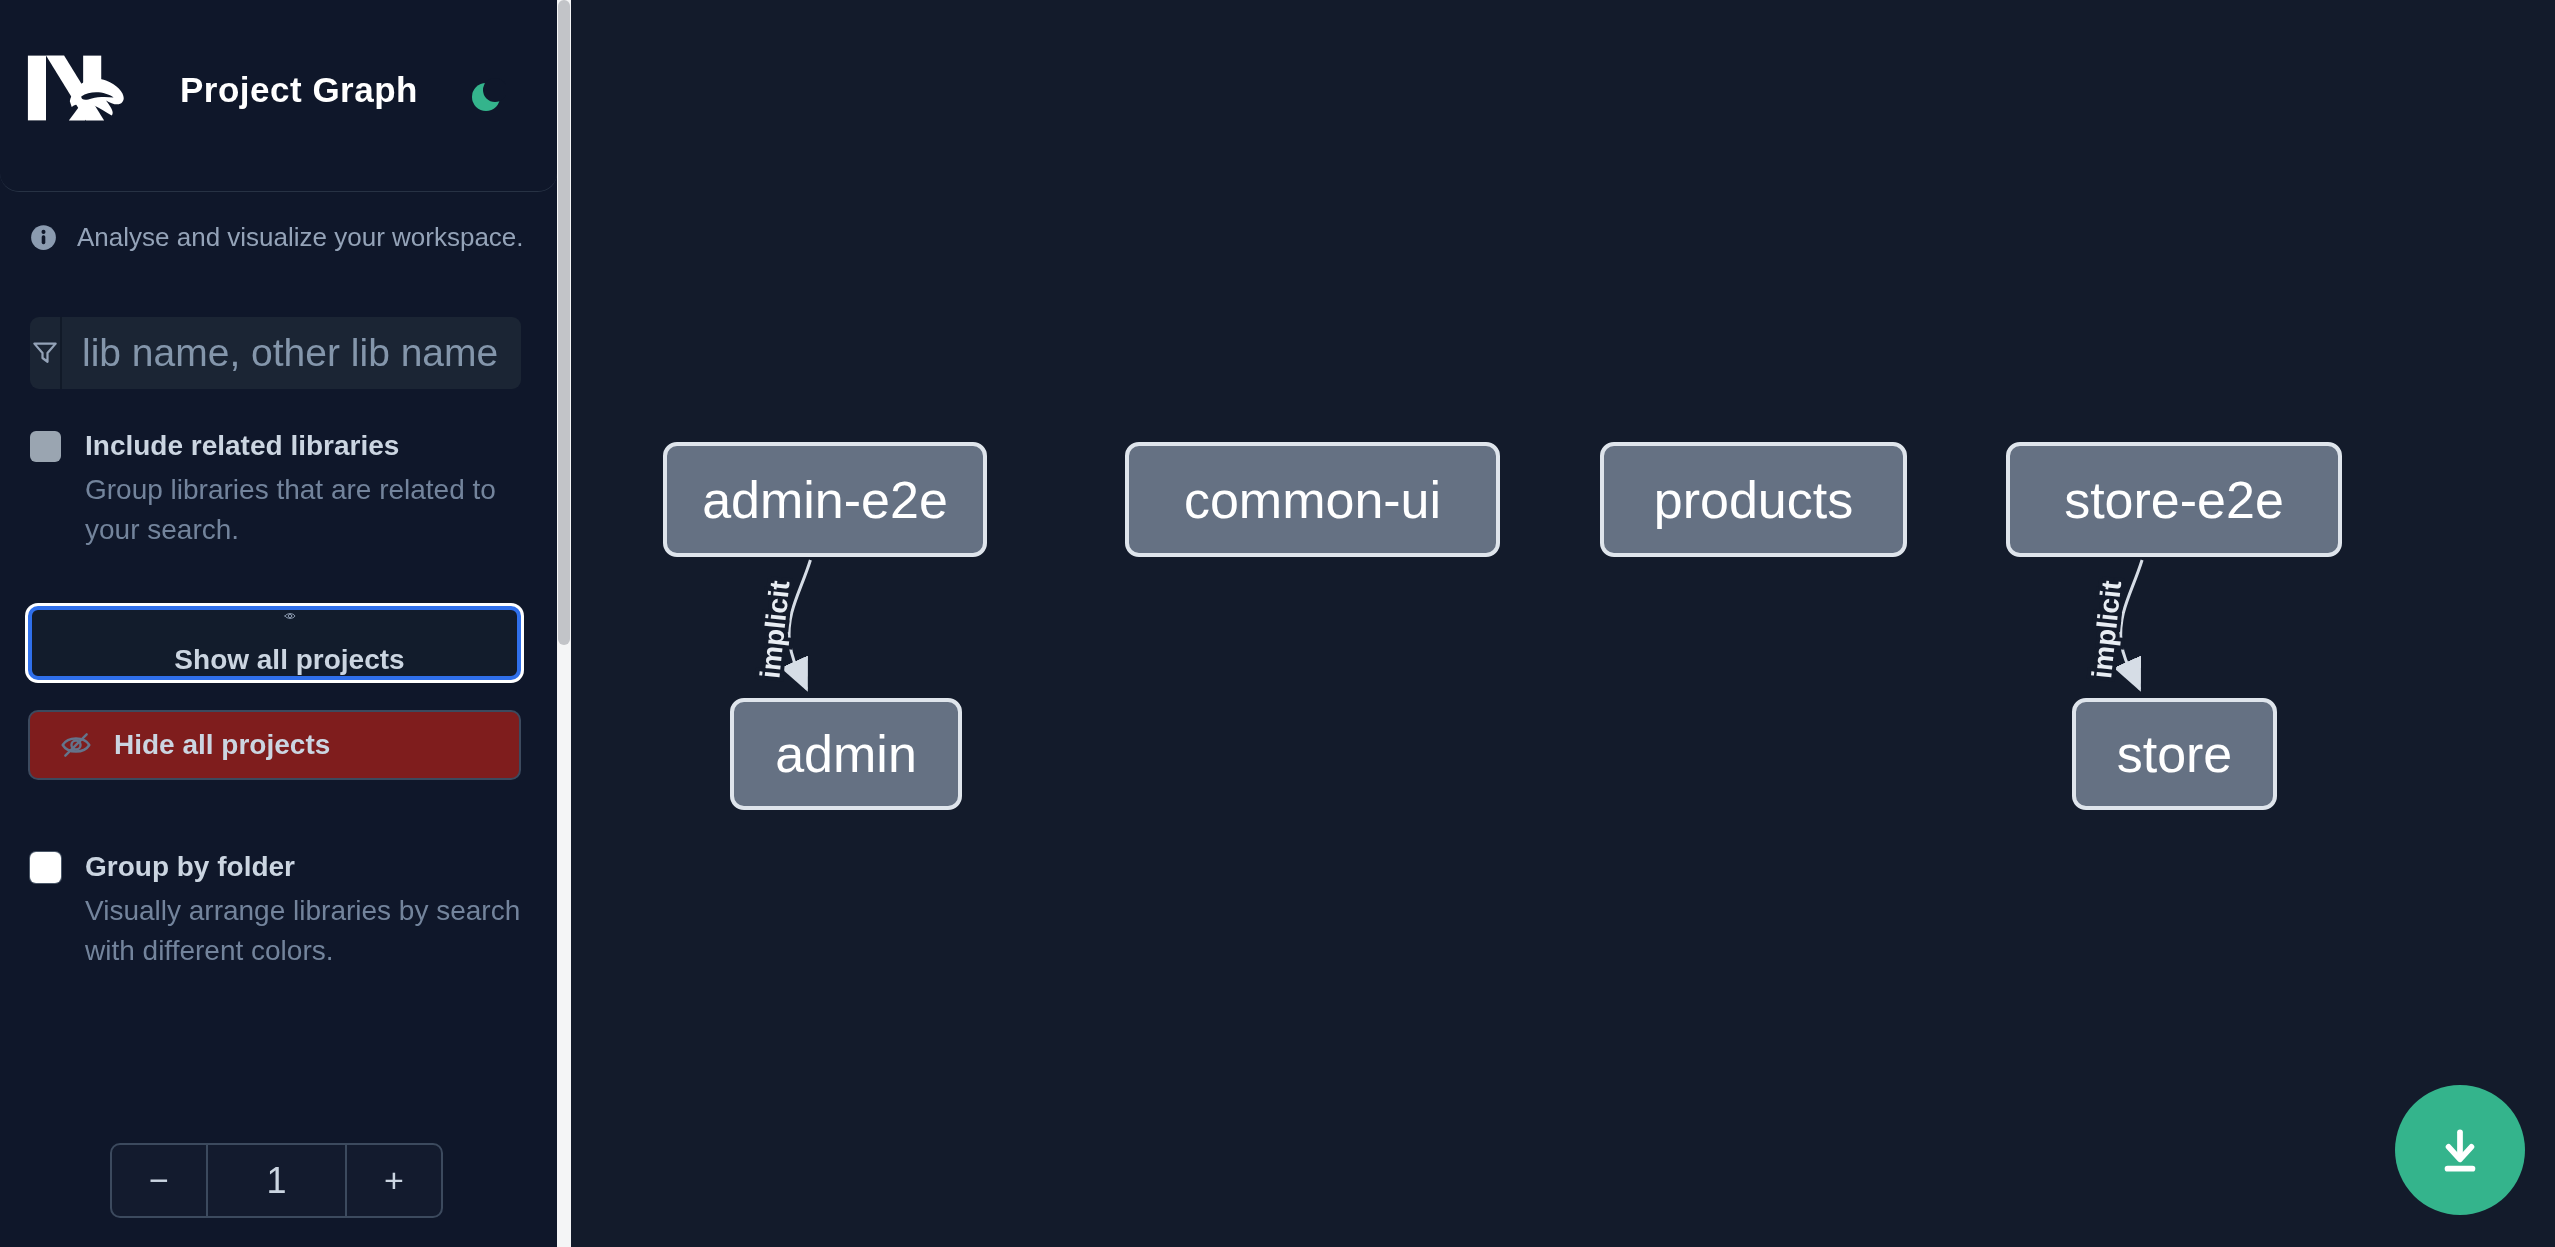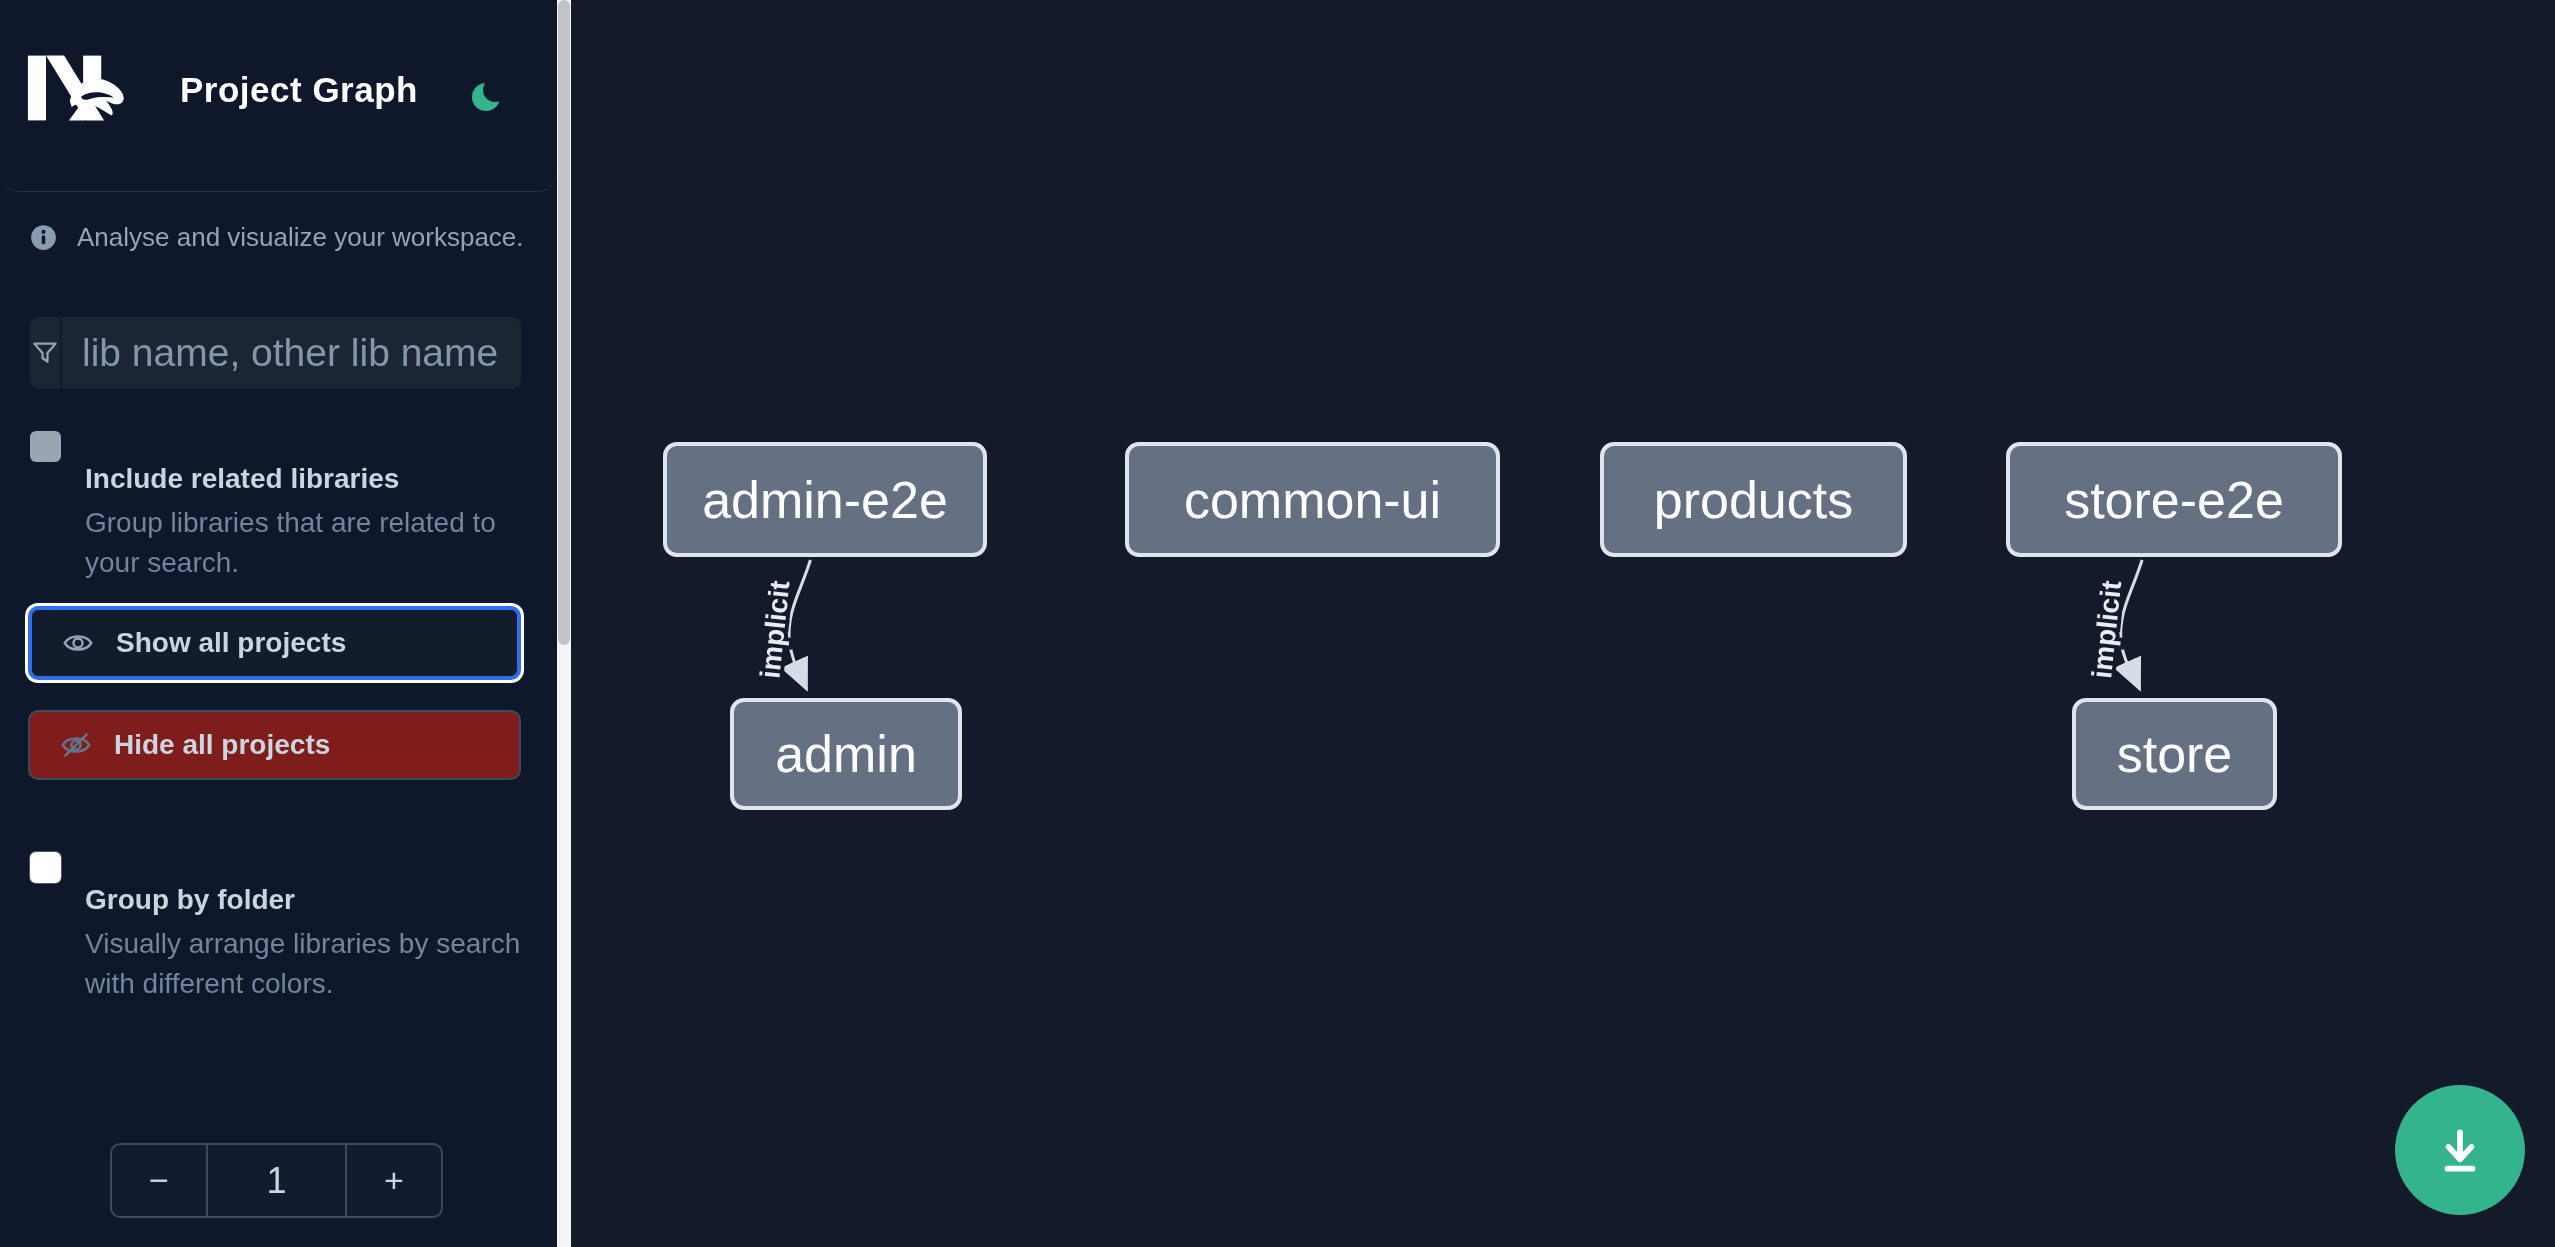--- a/index.html
+++ b/index.html
@@ -36,21 +36,21 @@
   .search input::placeholder { color:#8496ab; opacity:1; }
 
   .cb-row { position:absolute; left:30px; width:495px; }
   .cb-box { position:absolute; left:0; top:2px; width:31px; height:31px; border-radius:6px;
             background:#9aa5b1; display:flex; align-items:center; justify-content:center; }
   .cb-box.white { background:#ffffff; box-shadow:0 0 0 1px #4b5869; }
   .cb-box .check { display:none; }
   .cb-box.checked { background:#34b48c; }
   .cb-box.checked .check { display:block; }
   .cb-text { margin-left:55px; }
-  .cb-label { color:#cbd5e1; font-size:28px; font-weight:600; line-height:34px;margin-top:33px; }
+  .cb-label { color:#cbd5e1; font-size:28px; font-weight:600; line-height:34px; }
   .cb-desc { color:#73849c; font-size:28px; line-height:40px; margin-top:7px; width:440px; }
 
   .sb-button { position:absolute; left:28px; width:493px; height:70px; border-radius:10px;
                background:#7f1d1d; border:2px solid #3c4a5e;
                display:flex; align-items:center; gap:22px; padding-left:30px;
                color:#cbd5e1; font-size:28px; font-weight:600; cursor:pointer; }
   .sb-button.focused { border:4px solid #2f6feb; box-shadow:0 0 0 3px #ffffff;
                        background:#121c2c; height:74px; }
   .sb-button .btn-icon { width:32px; height:32px; }
 
@@ -121,21 +121,21 @@
     </div>
 
     <div class="cb-row" style="top:429px;">
       <div class="cb-box"></div>
       <div class="cb-text">
         <div class="cb-label">Include related libraries</div>
         <div class="cb-desc">Group libraries that are related to your search.</div>
       </div>
     </div>
 
-    <div class="sb-button focused" style="top:606px;">
+    <div class="sb-button focused" style="top:606px;flex-direction:column;">
       <svg class="btn-icon" viewBox="0 0 24 24" fill="none" stroke="#94a3b8" stroke-width="1.8" stroke-linecap="round" stroke-linejoin="round">
         <path d="M2 12 C6 5.5 18 5.5 22 12 C18 18.5 6 18.5 2 12 Z"></path>
         <circle cx="12" cy="12" r="3.4"></circle>
       </svg>
       <span>Show all projects</span>
     </div>
 
     <div class="sb-button" style="top:710px;">
       <svg class="btn-icon" viewBox="0 0 24 24" fill="none" stroke="#64748b" stroke-width="1.8" stroke-linecap="round" stroke-linejoin="round">
         <path d="M2 12 C6 5.5 18 5.5 22 12 C18 18.5 6 18.5 2 12 Z"></path>

